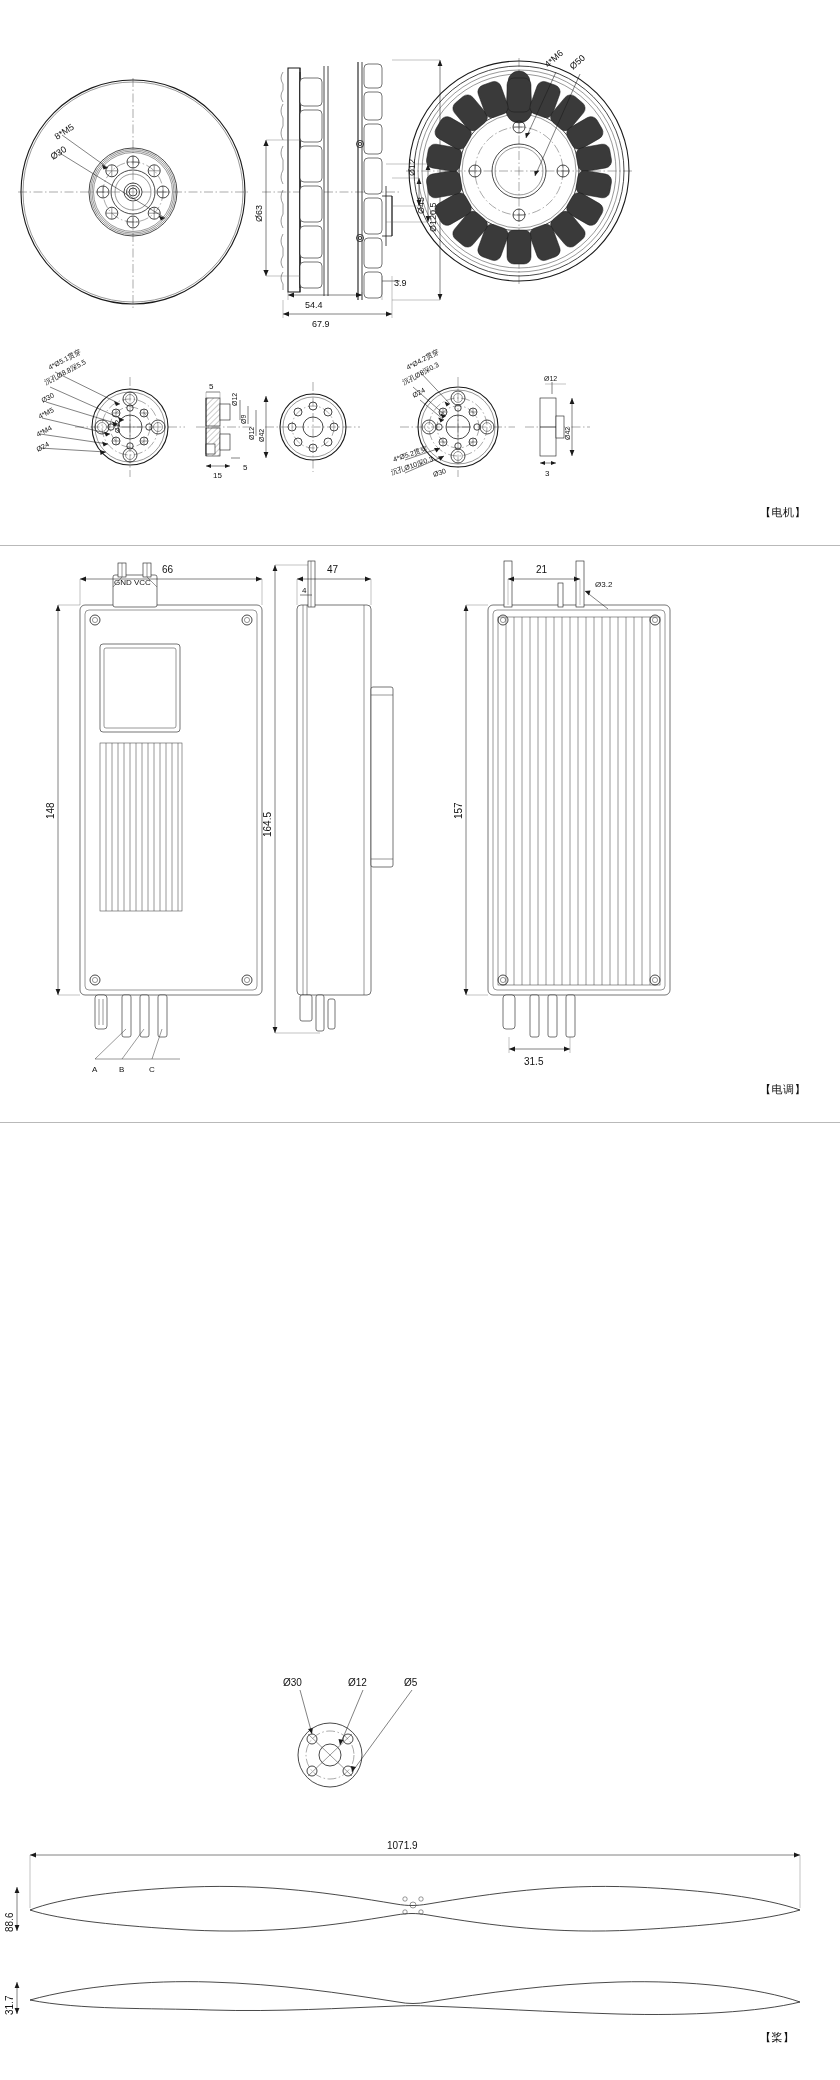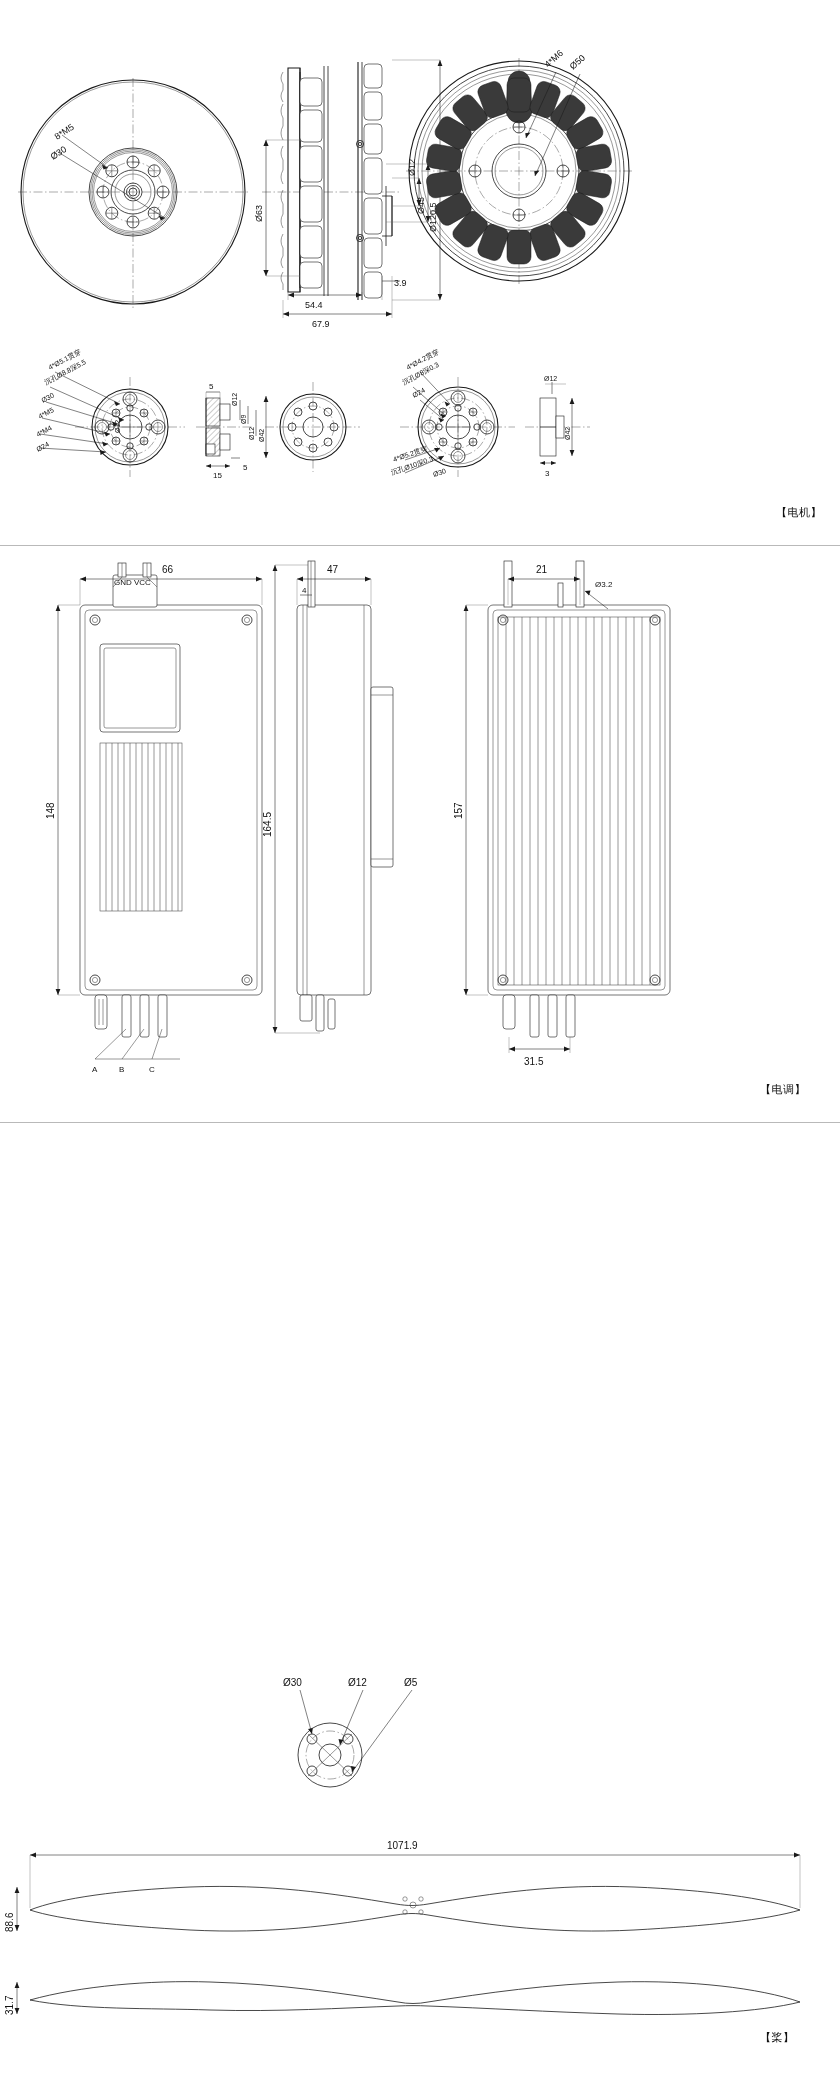--- a/index.html
+++ b/index.html
@@ -481,21 +481,21 @@
       <polygon points="572,456 569.6,450 574.4,450" fill="#1a1a1a"></polygon>
       <text class="t7" transform="translate(570,440) rotate(-90)">Ø42</text>
 
       <line class="dim" x1="540" y1="463" x2="556" y2="463"></line>
       <polygon points="540,463 545,461 545,465" fill="#1a1a1a"></polygon>
       <polygon points="556,463 551,461 551,465" fill="#1a1a1a"></polygon>
       <text class="t8" x="545" y="476">3</text>
     </g>
   </svg>
 
-  <div class="sec-label" style="left:760px;top:505px;margin-left:16px;">【电机】</div>
+  <div class="sec-label" style="left:760px;top:505px;">【电机】</div>
 
   <svg width="840" height="575" viewBox="0 0 840 575" style="top:547px;">
 
     <g>
 
       <rect class="fill-w" x="80" y="58" width="182" height="390" rx="5"></rect>
       <rect class="thin" x="85" y="63" width="172" height="380" rx="4" fill="none"></rect>
 
       <rect class="fill-w" x="113" y="28" width="44" height="32" rx="2"></rect>
       <rect class="fill-w" x="118" y="16" width="8" height="14"></rect>

